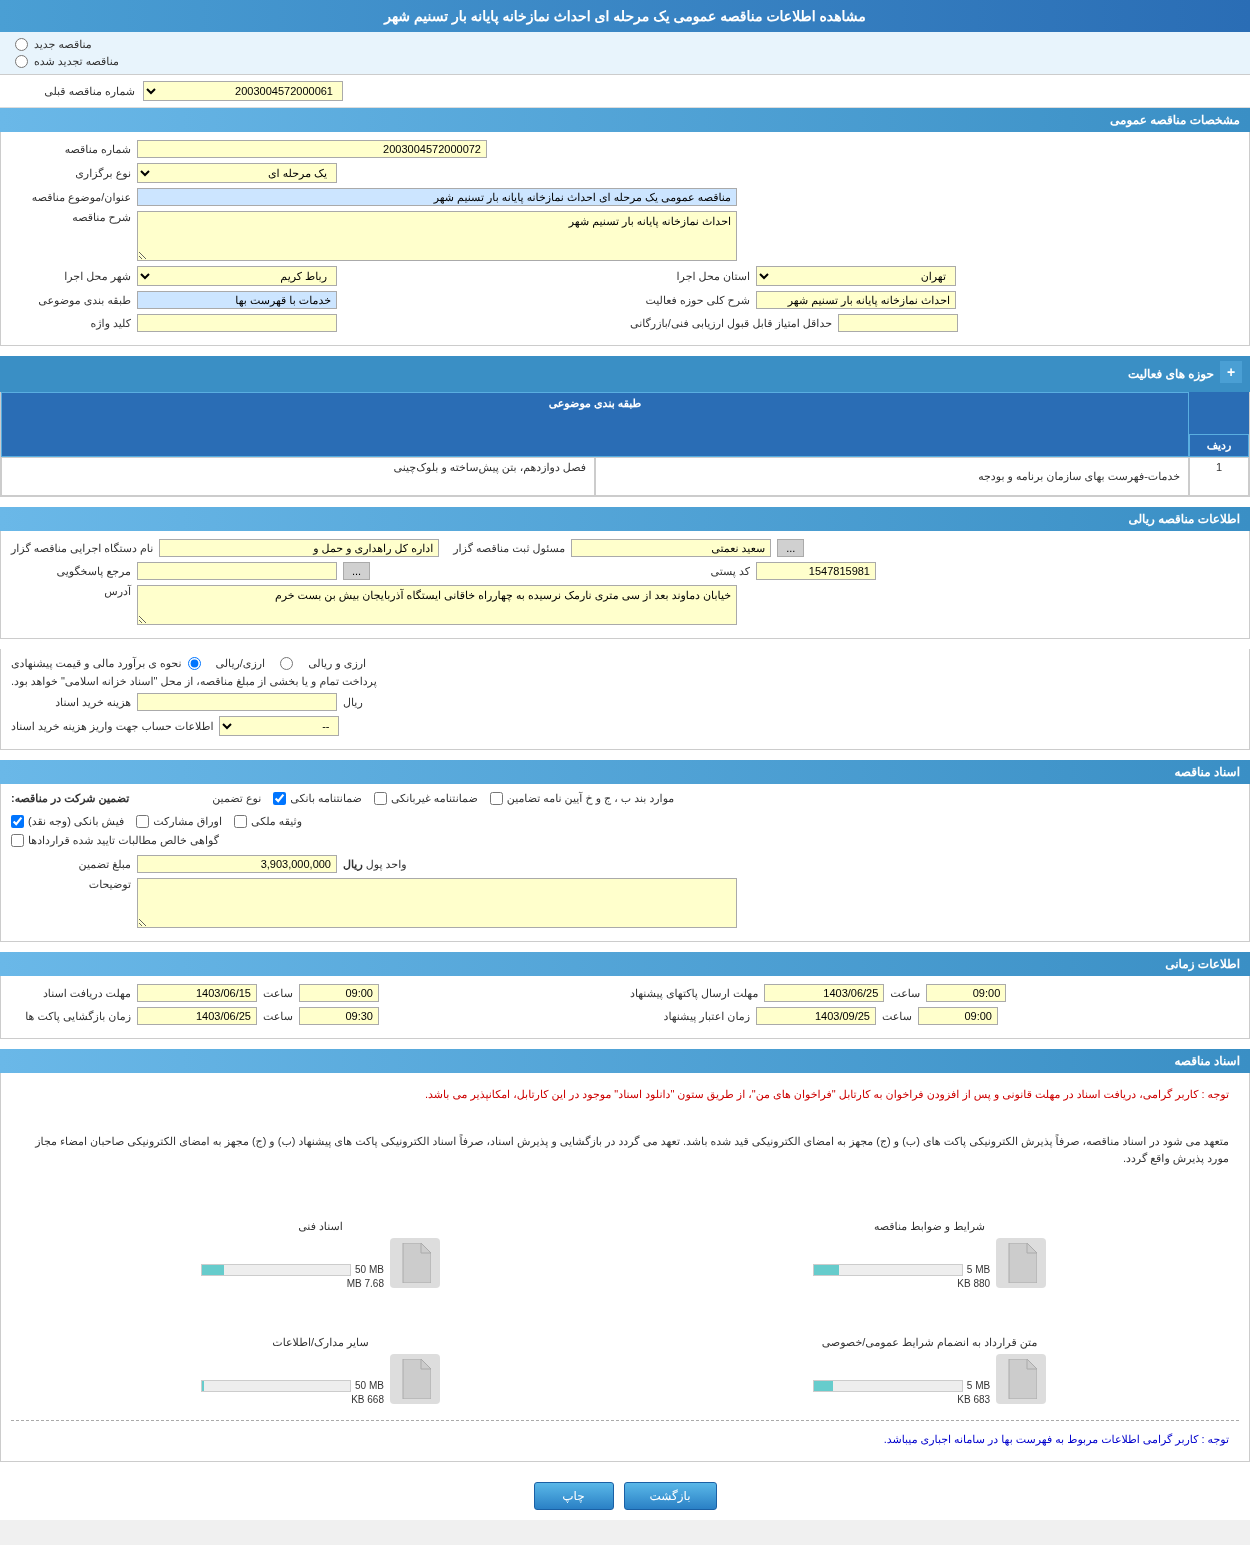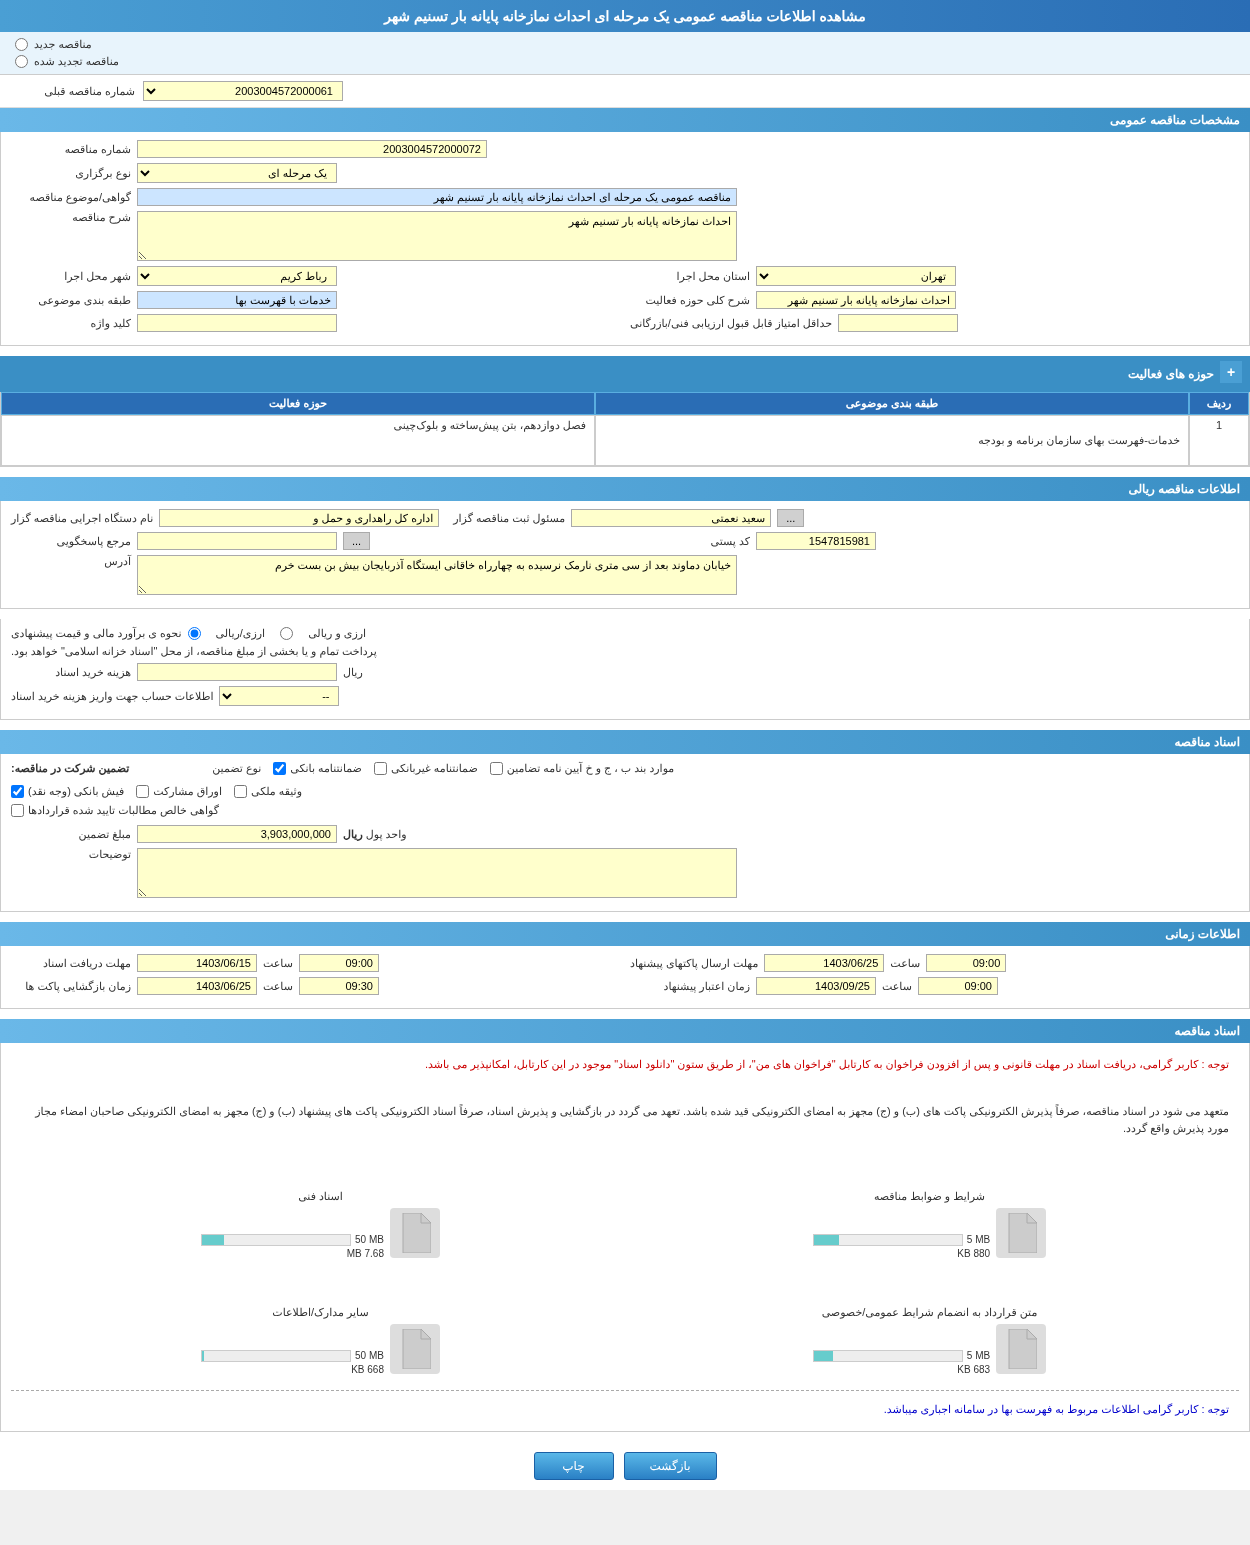--- a/index.html
+++ b/index.html
@@ -291,21 +291,21 @@
 
       <div class="form-row">
         <select class="form-input medium-input">
           <option>یک مرحله ای</option>
         </select>
         <span class="form-label">نوع برگزاری</span>
       </div>
 
       <div class="form-row">
         <input type="text" class="form-input-blue" style="width: 600px;" value="مناقصه عمومی یک مرحله ای احداث نمازخانه پایانه بار تسنیم شهر">
-        <span class="form-label">گواهی/موضوع مناقصه</span>
+        <span class="form-label">عنوان/موضوع مناقصه</span>
       </div>
 
       <div class="form-row" style="align-items:flex-start;">
         <textarea class="textarea-field" style="width: 600px; height: 50px;">احداث نمازخانه پایانه بار تسنیم شهر</textarea>
         <span class="form-label">شرح مناقصه</span>
       </div>
 
       <div class="two-col">
         <div class="form-row">
           <select class="form-input medium-input">
@@ -346,27 +346,26 @@
     </div>
   </div>
 
   <div class="section-block">
     <div style="background:#3a8fc5; padding:5px 8px; display:flex; align-items:center; gap:6px;">
       <button class="table-plus-btn">+</button>
       <span style="color:#fff; font-weight:bold; font-size:12px;">حوزه های فعالیت</span>
     </div>
     <div style="border:1px solid #ccc; border-top:none;">
       <div class="table-header-row" style="background:#2a6db5; display:flex;">
-        <div class="table-header-cell" style="width:60px; flex:none; color:#fff; padding:4px 12px; border:1px solid #5aaee0; text-align:center; font-weight:bold;">ردیف</div>
+        <div class="table-header-cell" style="width:60px; flex:none; color:#fff; padding:4px 12px; border:1px solid #5aaee0; text-align:center; font-weight:bold;margin-top:42px;">ردیف</div>
         <div class="table-header-cell" style="flex:2; color:#fff; padding:4px 8px; border:1px solid #5aaee0; text-align:center; font-weight:bold;">طبقه بندی موضوعی</div>
-        <div class="table-header-cell" style="flex:2; color:#fff; padding:4px 8px; border:1px solid #5aaee0; text-align:center; font-weight:bold;">حوزه فعالیت</div>
       </div>
       <div class="table-data-row" style="display:flex; background:#fff;">
         <div class="table-data-cell" style="width:60px; flex:none; padding:3px 8px; border:1px solid #ccc; text-align:center;">1</div>
-        <div class="table-data-cell" style="flex:2; padding:18px 8px; border:1px solid #ccc; ">خدمات-فهرست بهای سازمان برنامه و بودجه</div>
+        <div class="table-data-cell" style="flex:2; padding:12px 8px; border:1px solid #ccc; ">خدمات-فهرست بهای سازمان برنامه و بودجه</div>
         <div class="table-data-cell" style="flex:2; padding:3px 8px; border:1px solid #ccc; text-align:right;">فصل دوازدهم، بتن پیش‌ساخته و بلوک‌چینی</div>
       </div>
     </div>
   </div>
 
   <div class="section-block">
     <div class="section-header">
       <span>اطلاعات مناقصه ریالی</span>
     </div>
     <div class="section-body">

